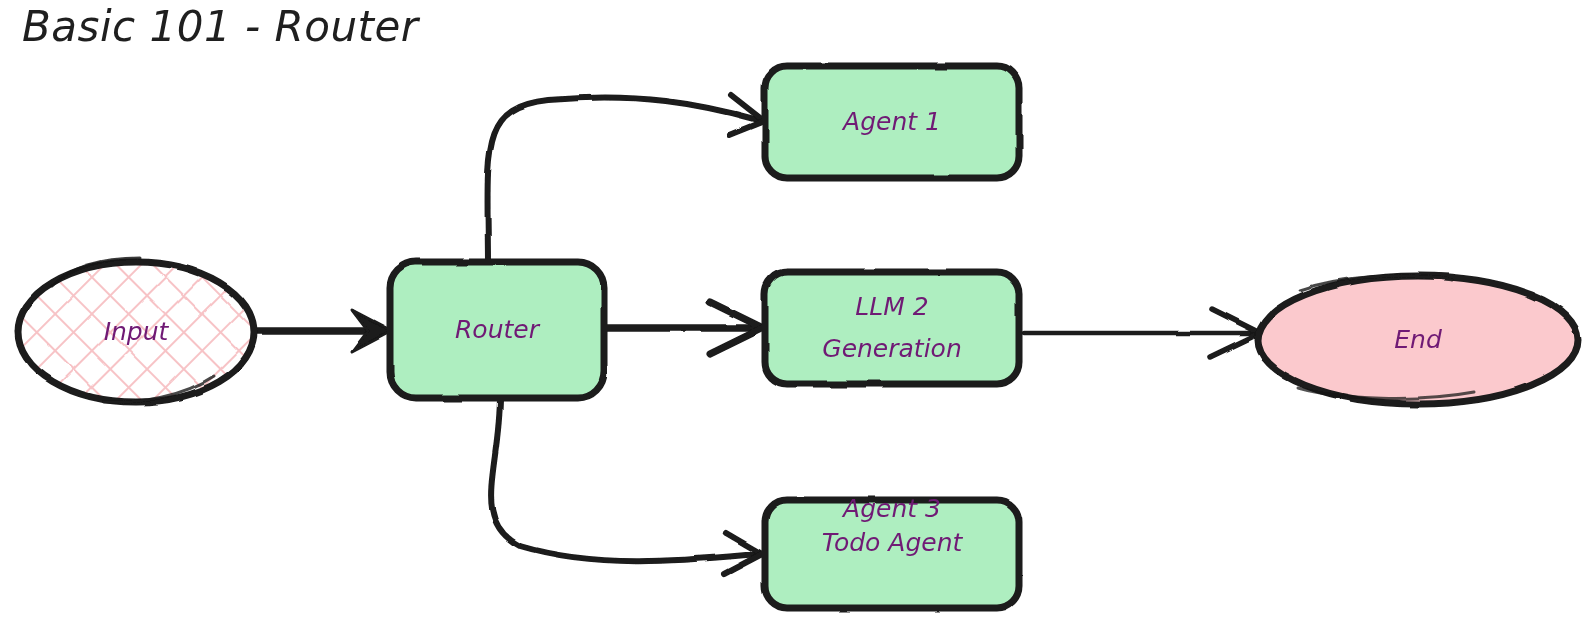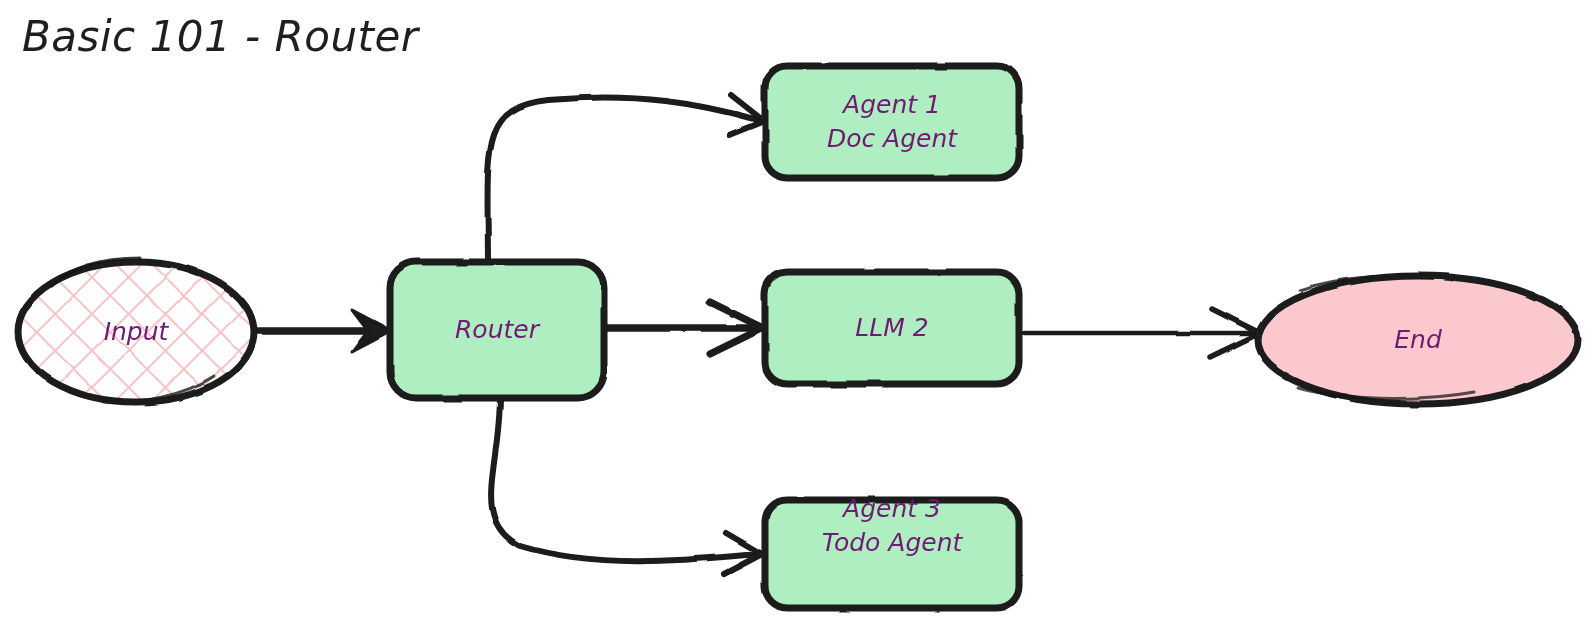--- a/index.html
+++ b/index.html
@@ -18,21 +18,21 @@
   #diagram-svg {
     position: absolute;
     left: 0;
     top: 0;
     width: 1593px;
     height: 638px;
   }
   .diagram-title {
     position: absolute;
     left: 22px;
-    top: 12px;
+    top: 2px;
     font-family: "DejaVu Sans", sans-serif;
     font-size: 42px;
     font-weight: 400;
     font-style: italic;
     letter-spacing: 0.5px;
     color: #1f1f1f;
     white-space: nowrap;
   }
   .node-label {
     position: absolute;
@@ -135,25 +135,25 @@
   <div class="node-label" style="left:390px; top:262px; width:214px; height:136px;">
     <span>Router</span>
   </div>
 
   <div class="node-label" style="left:18px; top:262px; width:236px; height:140px;">
     <span>Input</span>
   </div>
 
   <div class="node-label" style="left:765px; top:66px; width:254px; height:112px;">
     <span>Agent 1</span>
-    <span>Doc Agent</span>
   </div>
 
   <div class="node-label" style="left:765px; top:272px; width:254px; height:112px;gap:8px;">
     <span>LLM 2</span>
+    <span>Generation</span>
   </div>
 
   <div class="node-label" style="left:765px; top:472px; width:254px; height:108px;">
     <span>Agent 3</span>
     <span>Todo Agent</span>
   </div>
 
   <div class="node-label" style="left:1258px; top:276px; width:320px; height:128px;text-align:right;">
     <span>End</span>
   </div>

